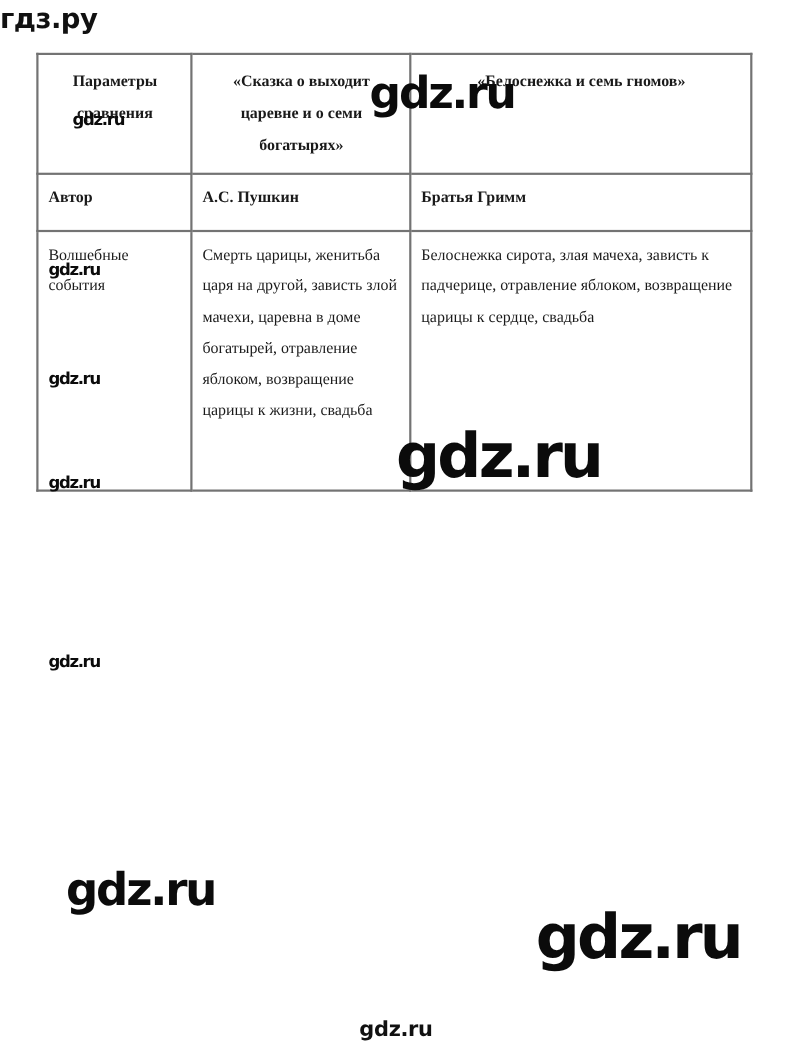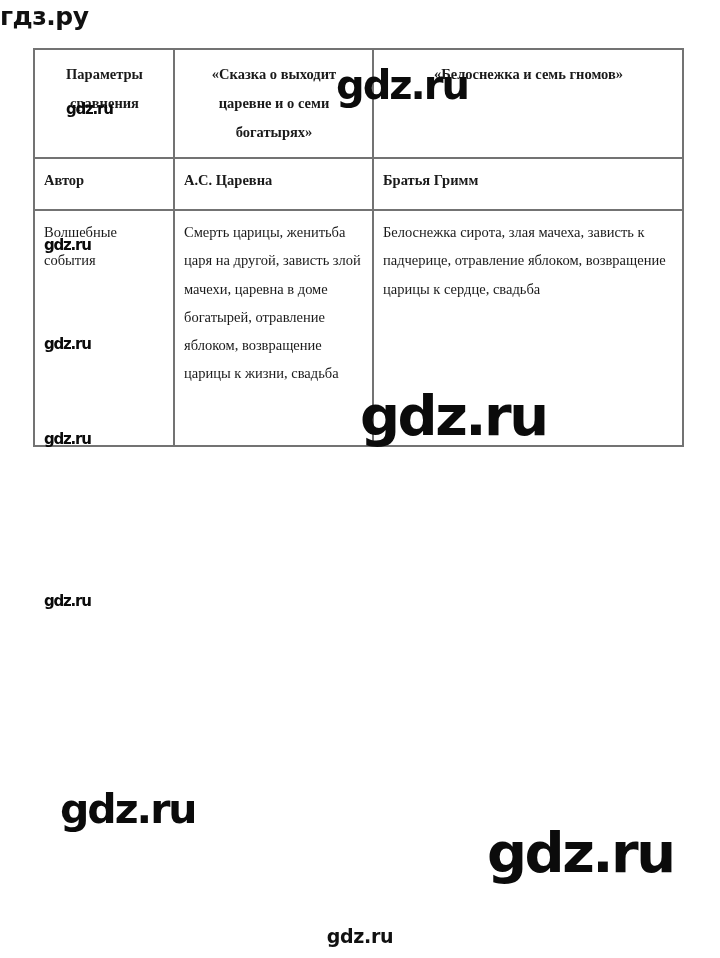--- a/index.html
+++ b/index.html
@@ -123,21 +123,21 @@
     <thead>
       <tr>
         <th>Параметры сравнения</th>
         <th>«Сказка о выходит царевне и о семи богатырях»</th>
         <th>«Белоснежка и семь гномов»</th>
       </tr>
     </thead>
     <tbody>
       <tr class="r-author">
         <td>Автор</td>
-        <td>А.С. Царевна</td>
+        <td>А.С. Пушкин</td>
         <td>Братья Гримм</td>
       </tr>
       <tr class="r-events">
         <td>Волшебные события</td>
         <td>Смерть царицы, женитьба царя на другой, зависть злой мачехи, царевна в доме богатырей, отравление яблоком, возвращение царицы к жизни, свадьба</td>
         <td>Белоснежка сирота, злая мачеха, зависть к падчерице, отравление яблоком, возвращение царицы к сердце, свадьба</td>
       </tr>
     </tbody>
   </table>
 </div>

